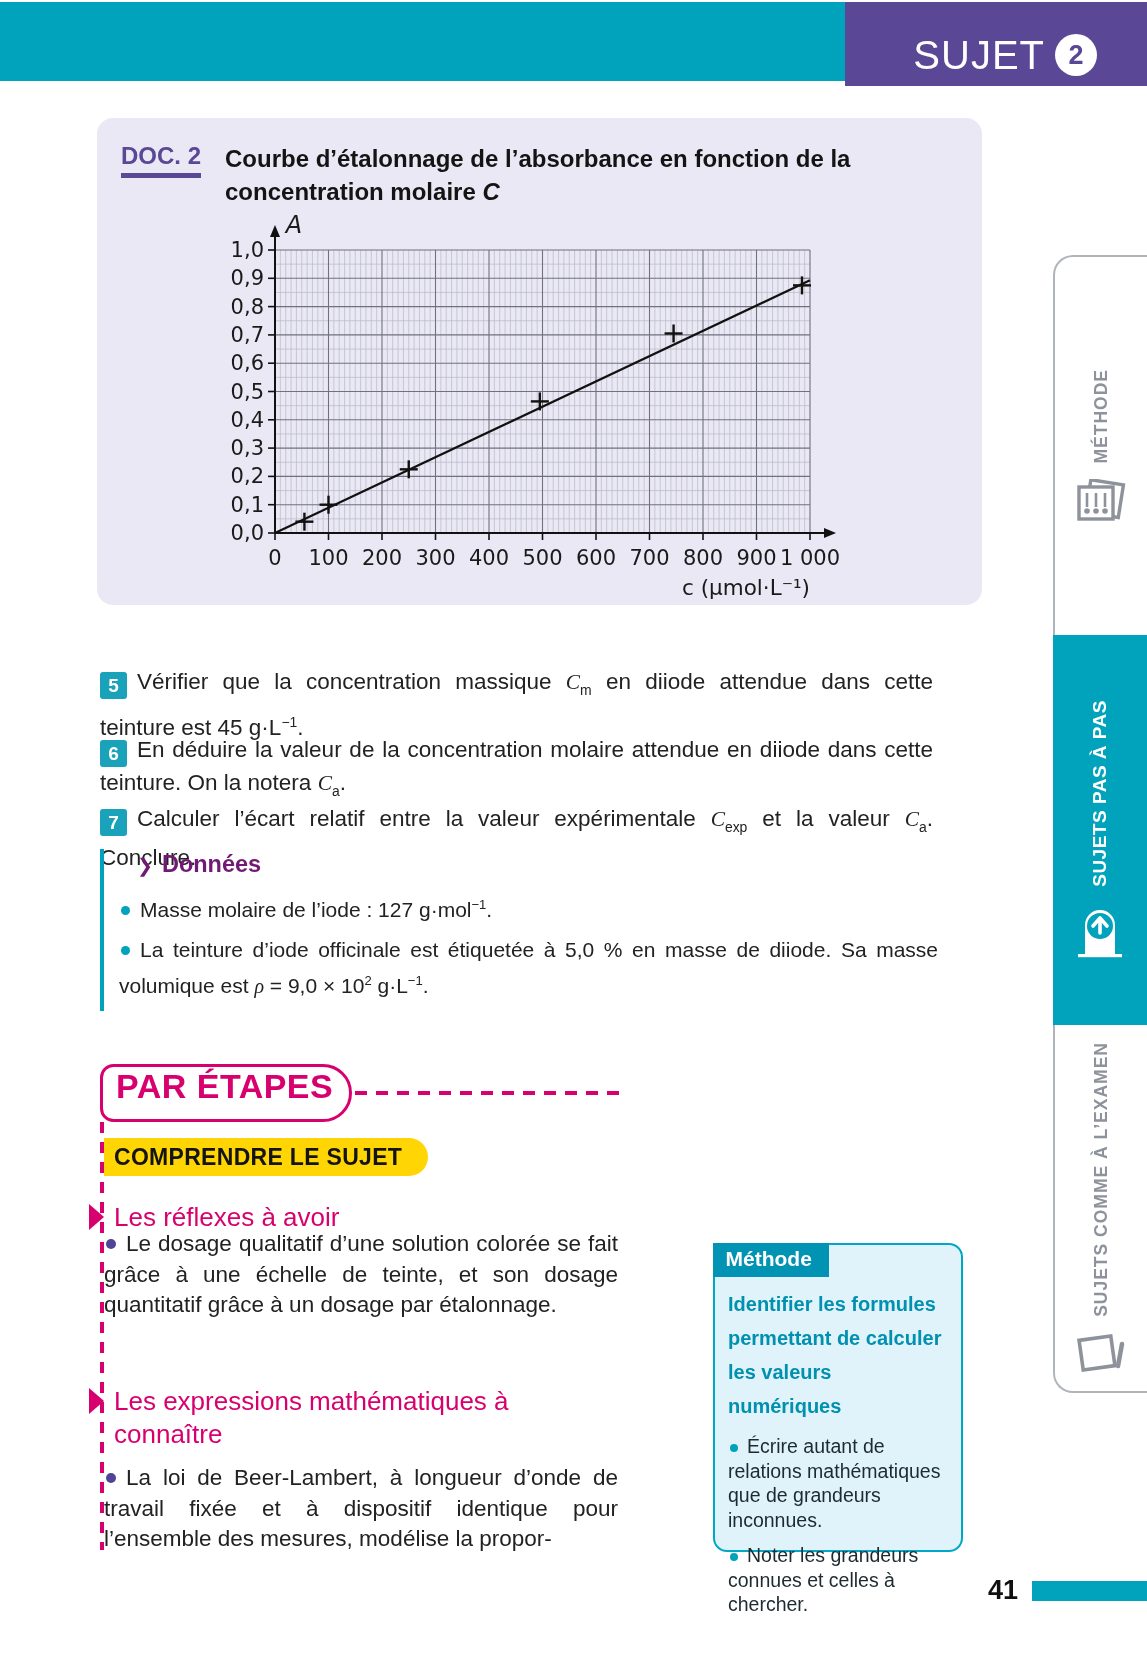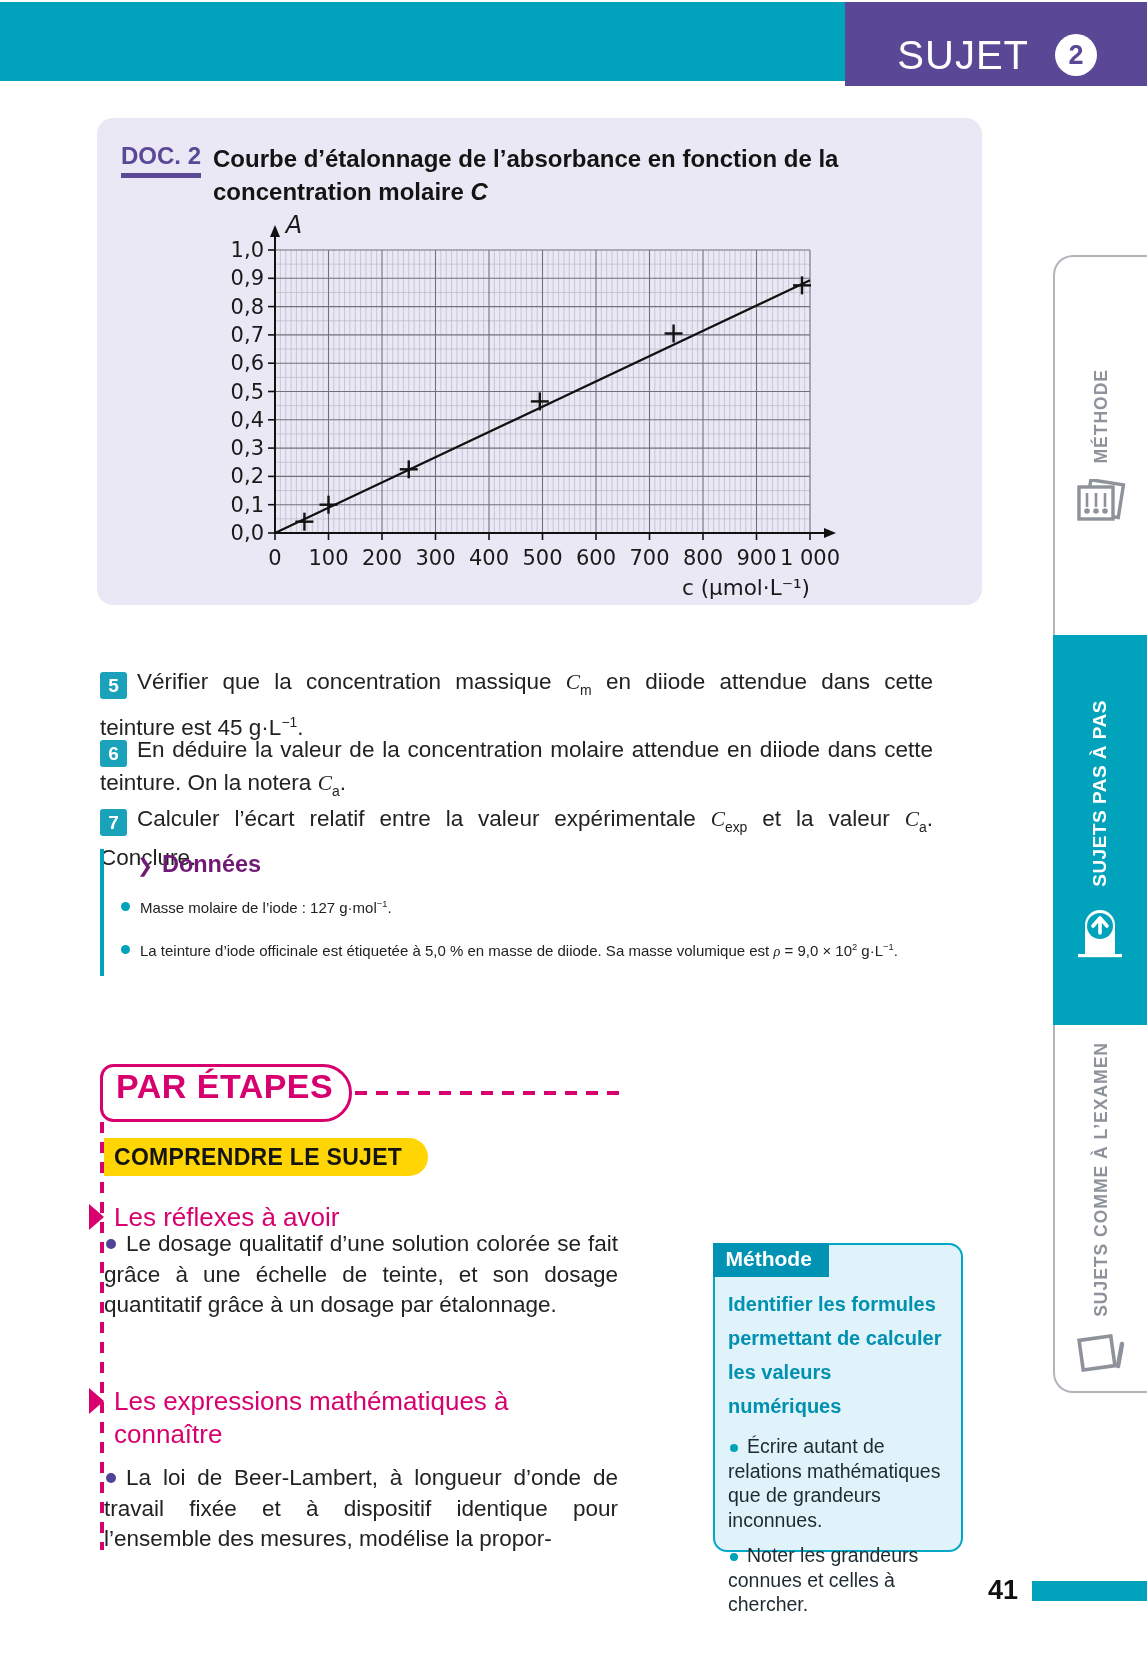--- a/index.html
+++ b/index.html
@@ -3,46 +3,46 @@
 <meta charset="utf-8">
 <style>
   html,body{margin:0;padding:0;background:#fff}
   .page{position:relative;width:1147px;height:1659px;background:#fff;overflow:hidden;
         font-family:"Liberation Sans","DejaVu Sans",sans-serif;color:#222}
 
   
   .topbar-teal{position:absolute;left:0;top:2px;width:845px;height:79px;background:#00a3bb}
   .topbar-purple{position:absolute;left:845px;top:2px;width:302px;height:84px;background:#5a4795;
       box-sizing:border-box;display:flex;align-items:flex-end;justify-content:flex-end;
-      padding:0 50px 10px 0;gap:26px}
+      padding:0 50px 10px 0;gap:10px}
   .subject-label{color:#fff;font-size:40px;line-height:42px;letter-spacing:1px}
   .subject-circle{width:42px;height:42px;border-radius:50%;background:#fff;display:flex;
       align-items:center;justify-content:center;font-weight:bold;color:#5a4795;font-size:27px}
 
   
   .doc-box{position:absolute;left:97px;top:118px;width:885px;height:487px;background:#e9e8f4;border-radius:16px}
-  .doc-head{display:flex;gap:12px;padding:24px 0 0 24px}
+  .doc-head{display:flex;gap:24px;padding:24px 0 0 24px}
   .doc-label{color:#5a4795;font-weight:bold;font-size:24px;align-self:flex-start;
       border-bottom:5px solid #5a4795;padding-bottom:3px;white-space:nowrap}
   .doc-title{font-weight:bold;font-size:24px;line-height:33px;color:#141414;width:630px}
   .chart-wrap{position:absolute;left:118px;top:94px}
 
   
   .q{position:absolute;left:100px;width:833px;font-size:22.5px;line-height:32px;text-align:justify;color:#222}
   .qnum{display:inline-block;width:27px;height:27px;background:#19a2ba;color:#fff;font-weight:bold;
       font-size:19px;line-height:27px;text-align:center;border-radius:3px;margin-right:10px;vertical-align:-3px}
   .q i, .body-p i, .don-item i{font-family:"Liberation Serif","DejaVu Serif",serif;font-size:0.95em}
   sub,sup{font-size:0.62em}
 
   
   .donnees{position:absolute;left:100px;top:849px;width:838px;border-left:4.5px solid #00a3bb;
       padding-left:15px;box-sizing:border-box}
   .don-title{color:#701a75;font-weight:bold;font-size:23.5px;margin:2px 18px 11px}
   .chev{font-family:"DejaVu Sans",sans-serif;margin-right:9px;font-size:19px}
-  .don-item{font-size:15px;line-height:31px;text-align:justify;margin-bottom:9px}
+  .don-item{font-size:21px;line-height:31px;text-align:justify;margin-bottom:9px}
   .dot{display:inline-block;width:9px;height:9px;border-radius:50%;margin:0 10px 2px 2px}
   .dot.teal{background:#00a3bb}
   .dot.purple{background:#4f4496;width:10px;height:10px}
 
   
   .etapes-box{position:absolute;left:100px;top:1064px;width:252px;height:58px;border:3.5px solid #d8006e;
       border-radius:14px 30px 30px 14px;box-sizing:border-box;display:flex;align-items:flex-start;
       padding-left:13px;color:#d8006e;font-size:34px;font-weight:600;letter-spacing:.5px;background:#fff}
   .hdash{position:absolute;left:355px;top:1091px;width:273px;height:3.5px;
       background:repeating-linear-gradient(90deg,#d8006e 0 12px,transparent 12px 21px)}

